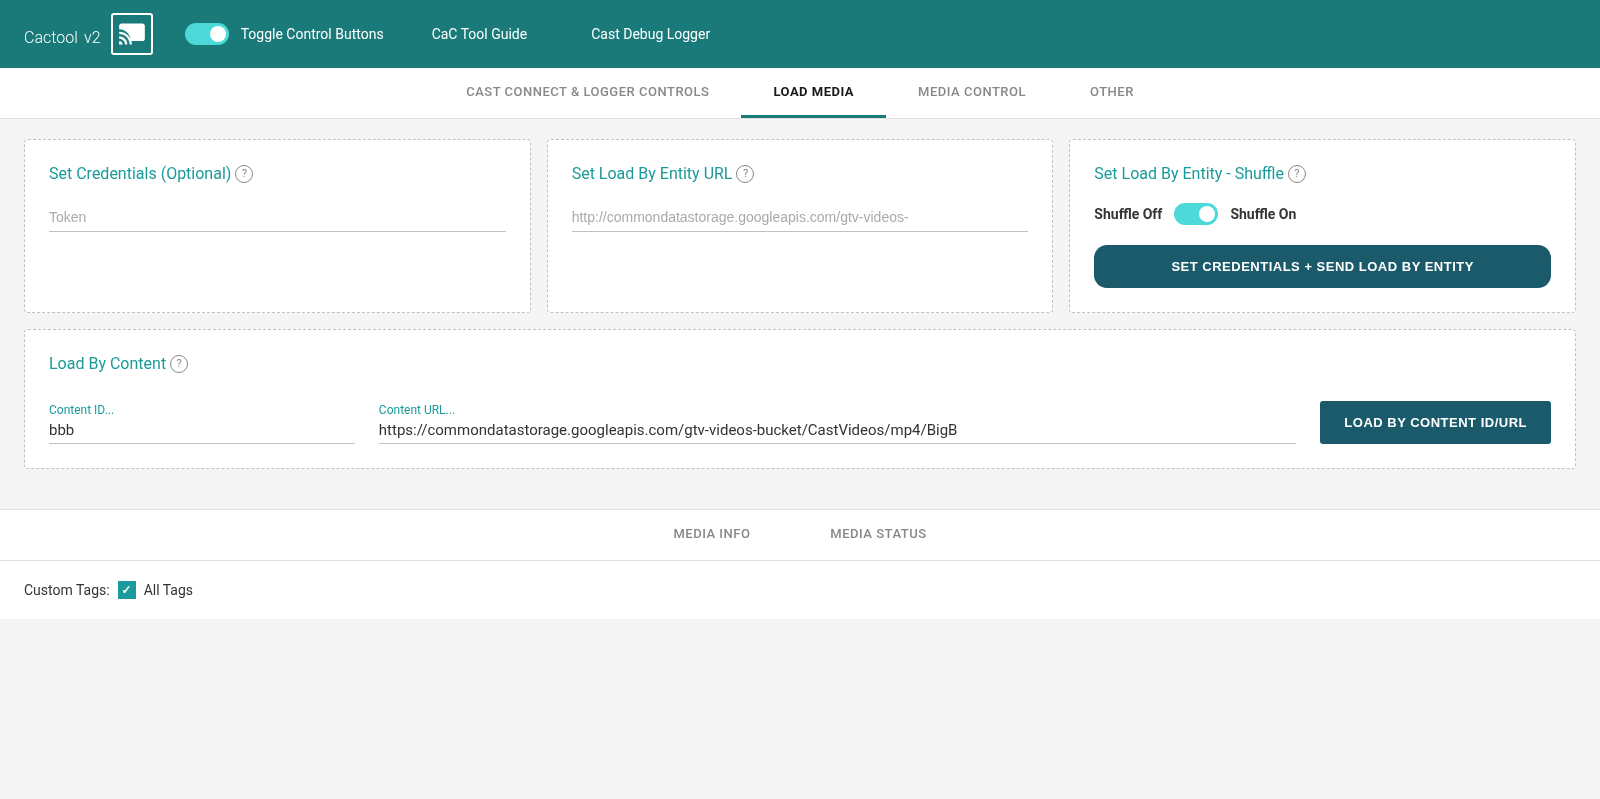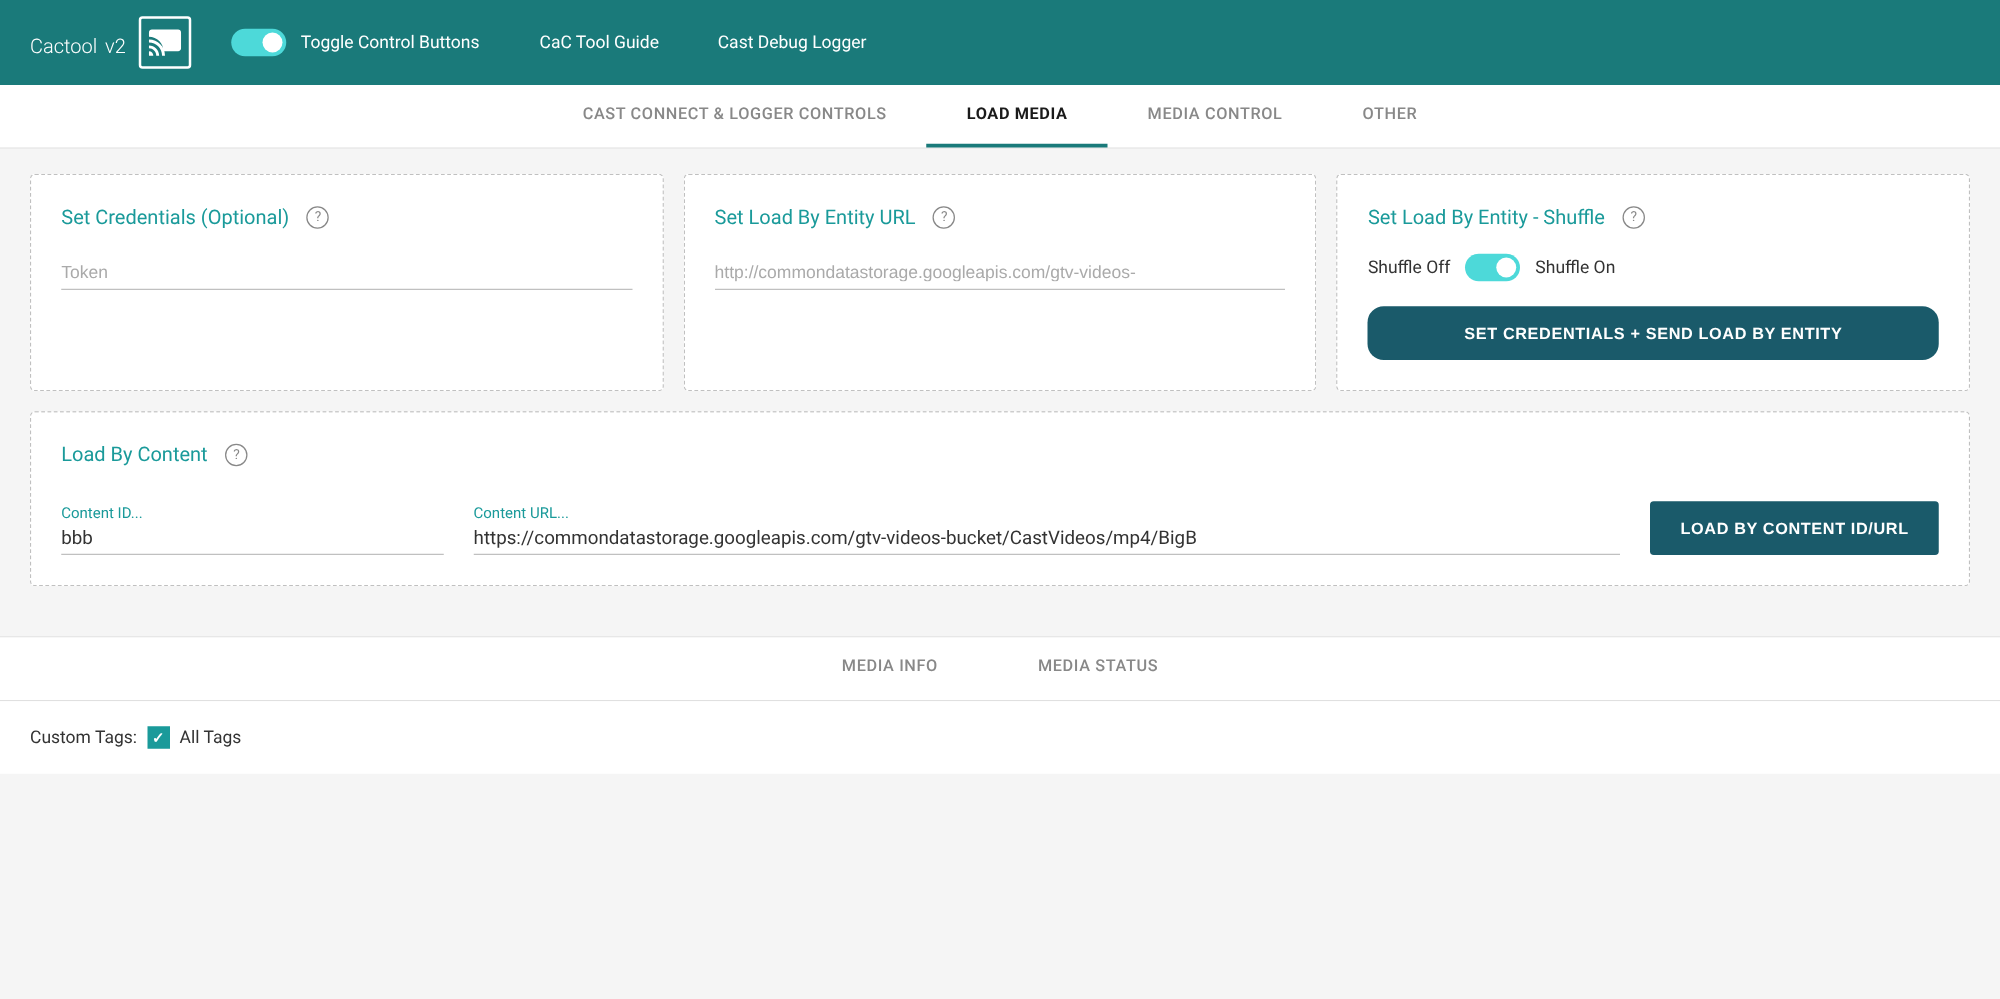--- a/index.html
+++ b/index.html
@@ -70,21 +70,21 @@
       position: absolute;
       right: 3px;
       top: 3px;
       width: 16px;
       height: 16px;
       background: white;
       border-radius: 50%;
     }
     .header-links {
       display: flex;
-      gap: 47px;
+      gap: 64px;
       font-size: 14px;
       color: white;
     }
     .header-links a {
       color: white;
       text-decoration: none;
       cursor: pointer;
     }
 
     
@@ -129,21 +129,21 @@
       padding: 24px;
       flex: 1;
     }
     .card-title {
       color: #1a9a9a;
       font-size: 16px;
       font-weight: 400;
       margin-bottom: 20px;
       display: flex;
       align-items: center;
-      gap: 14px;
+      gap: 4px;
     }
     .help-icon {
       width: 18px;
       height: 18px;
       border: 1.5px solid #888;
       border-radius: 50%;
       display: inline-flex;
       align-items: center;
       justify-content: center;
       font-size: 11px;
@@ -163,20 +163,21 @@
     }
     .field-input::placeholder {
       color: #aaa;
     }
     .shuffle-row {
       display: flex;
       align-items: center;
       gap: 12px;
       margin-bottom: 20px;
       font-size: 14px;
+      font-weight: bold;
     }
     .btn-dark {
       background: #1a5a6a;
       color: white;
       border: none;
       padding: 14px 20px;
       font-size: 13px;
       font-weight: 600;
       letter-spacing: 0.5px;
       cursor: pointer;

